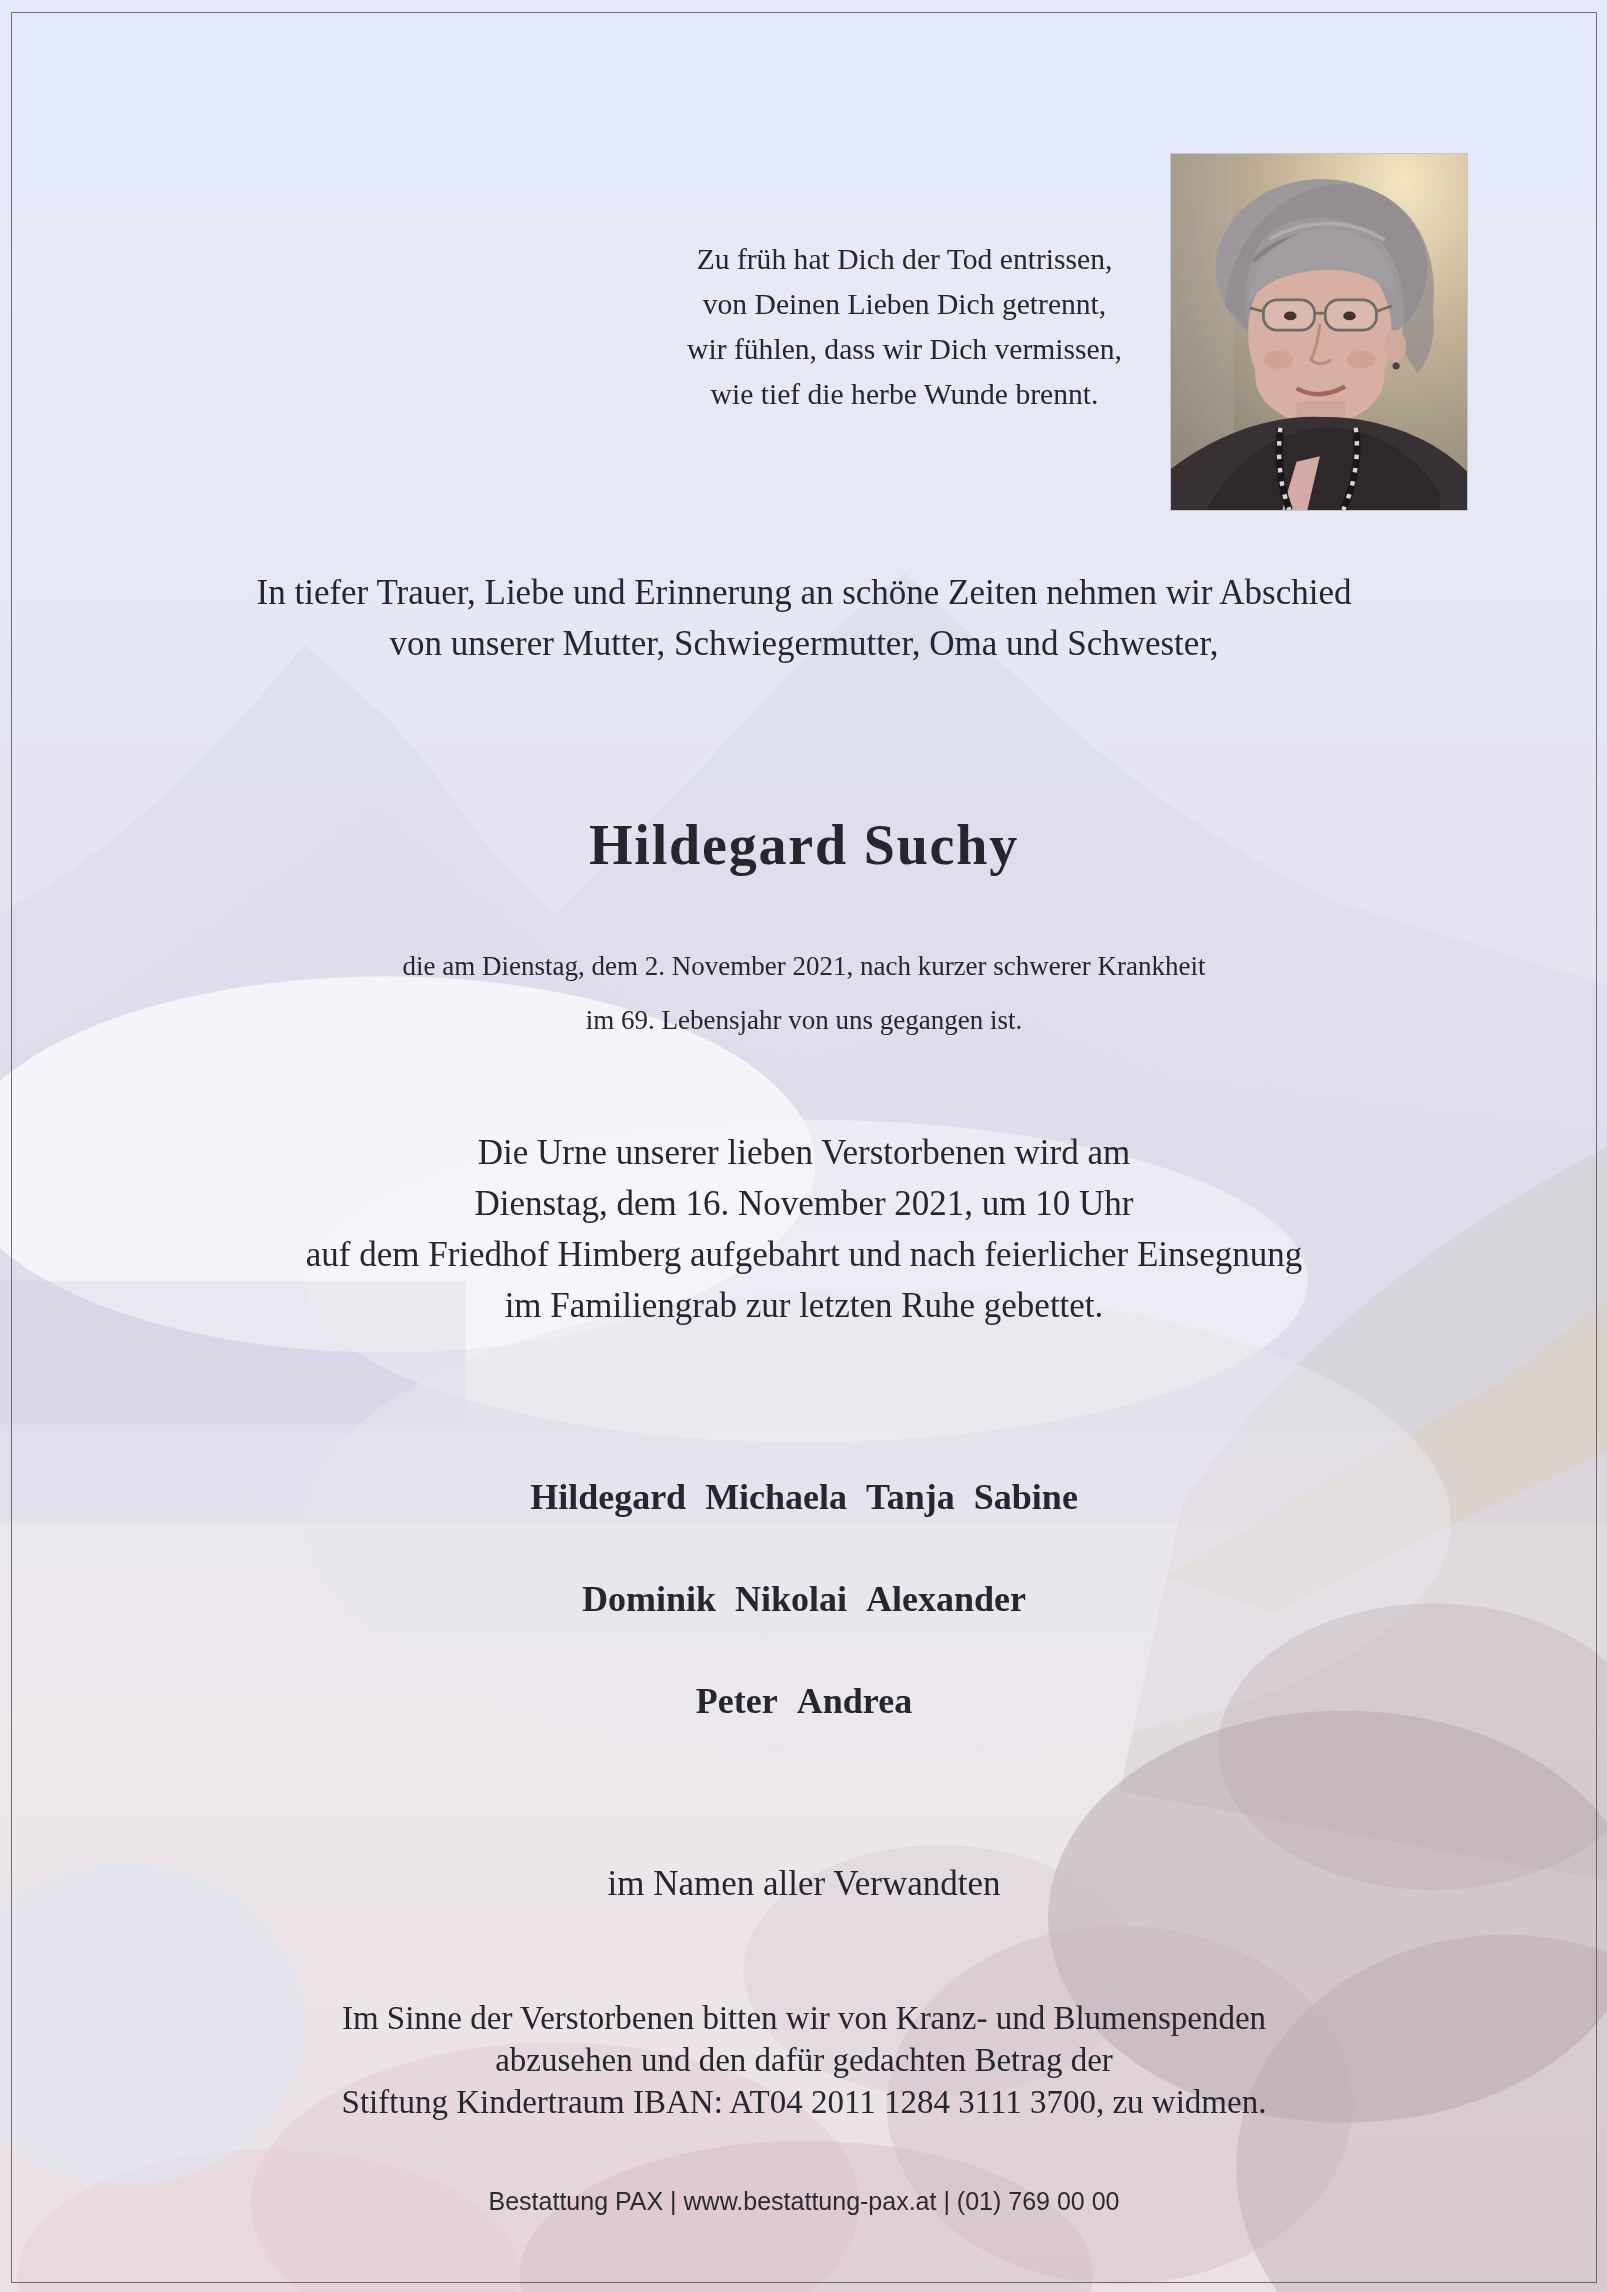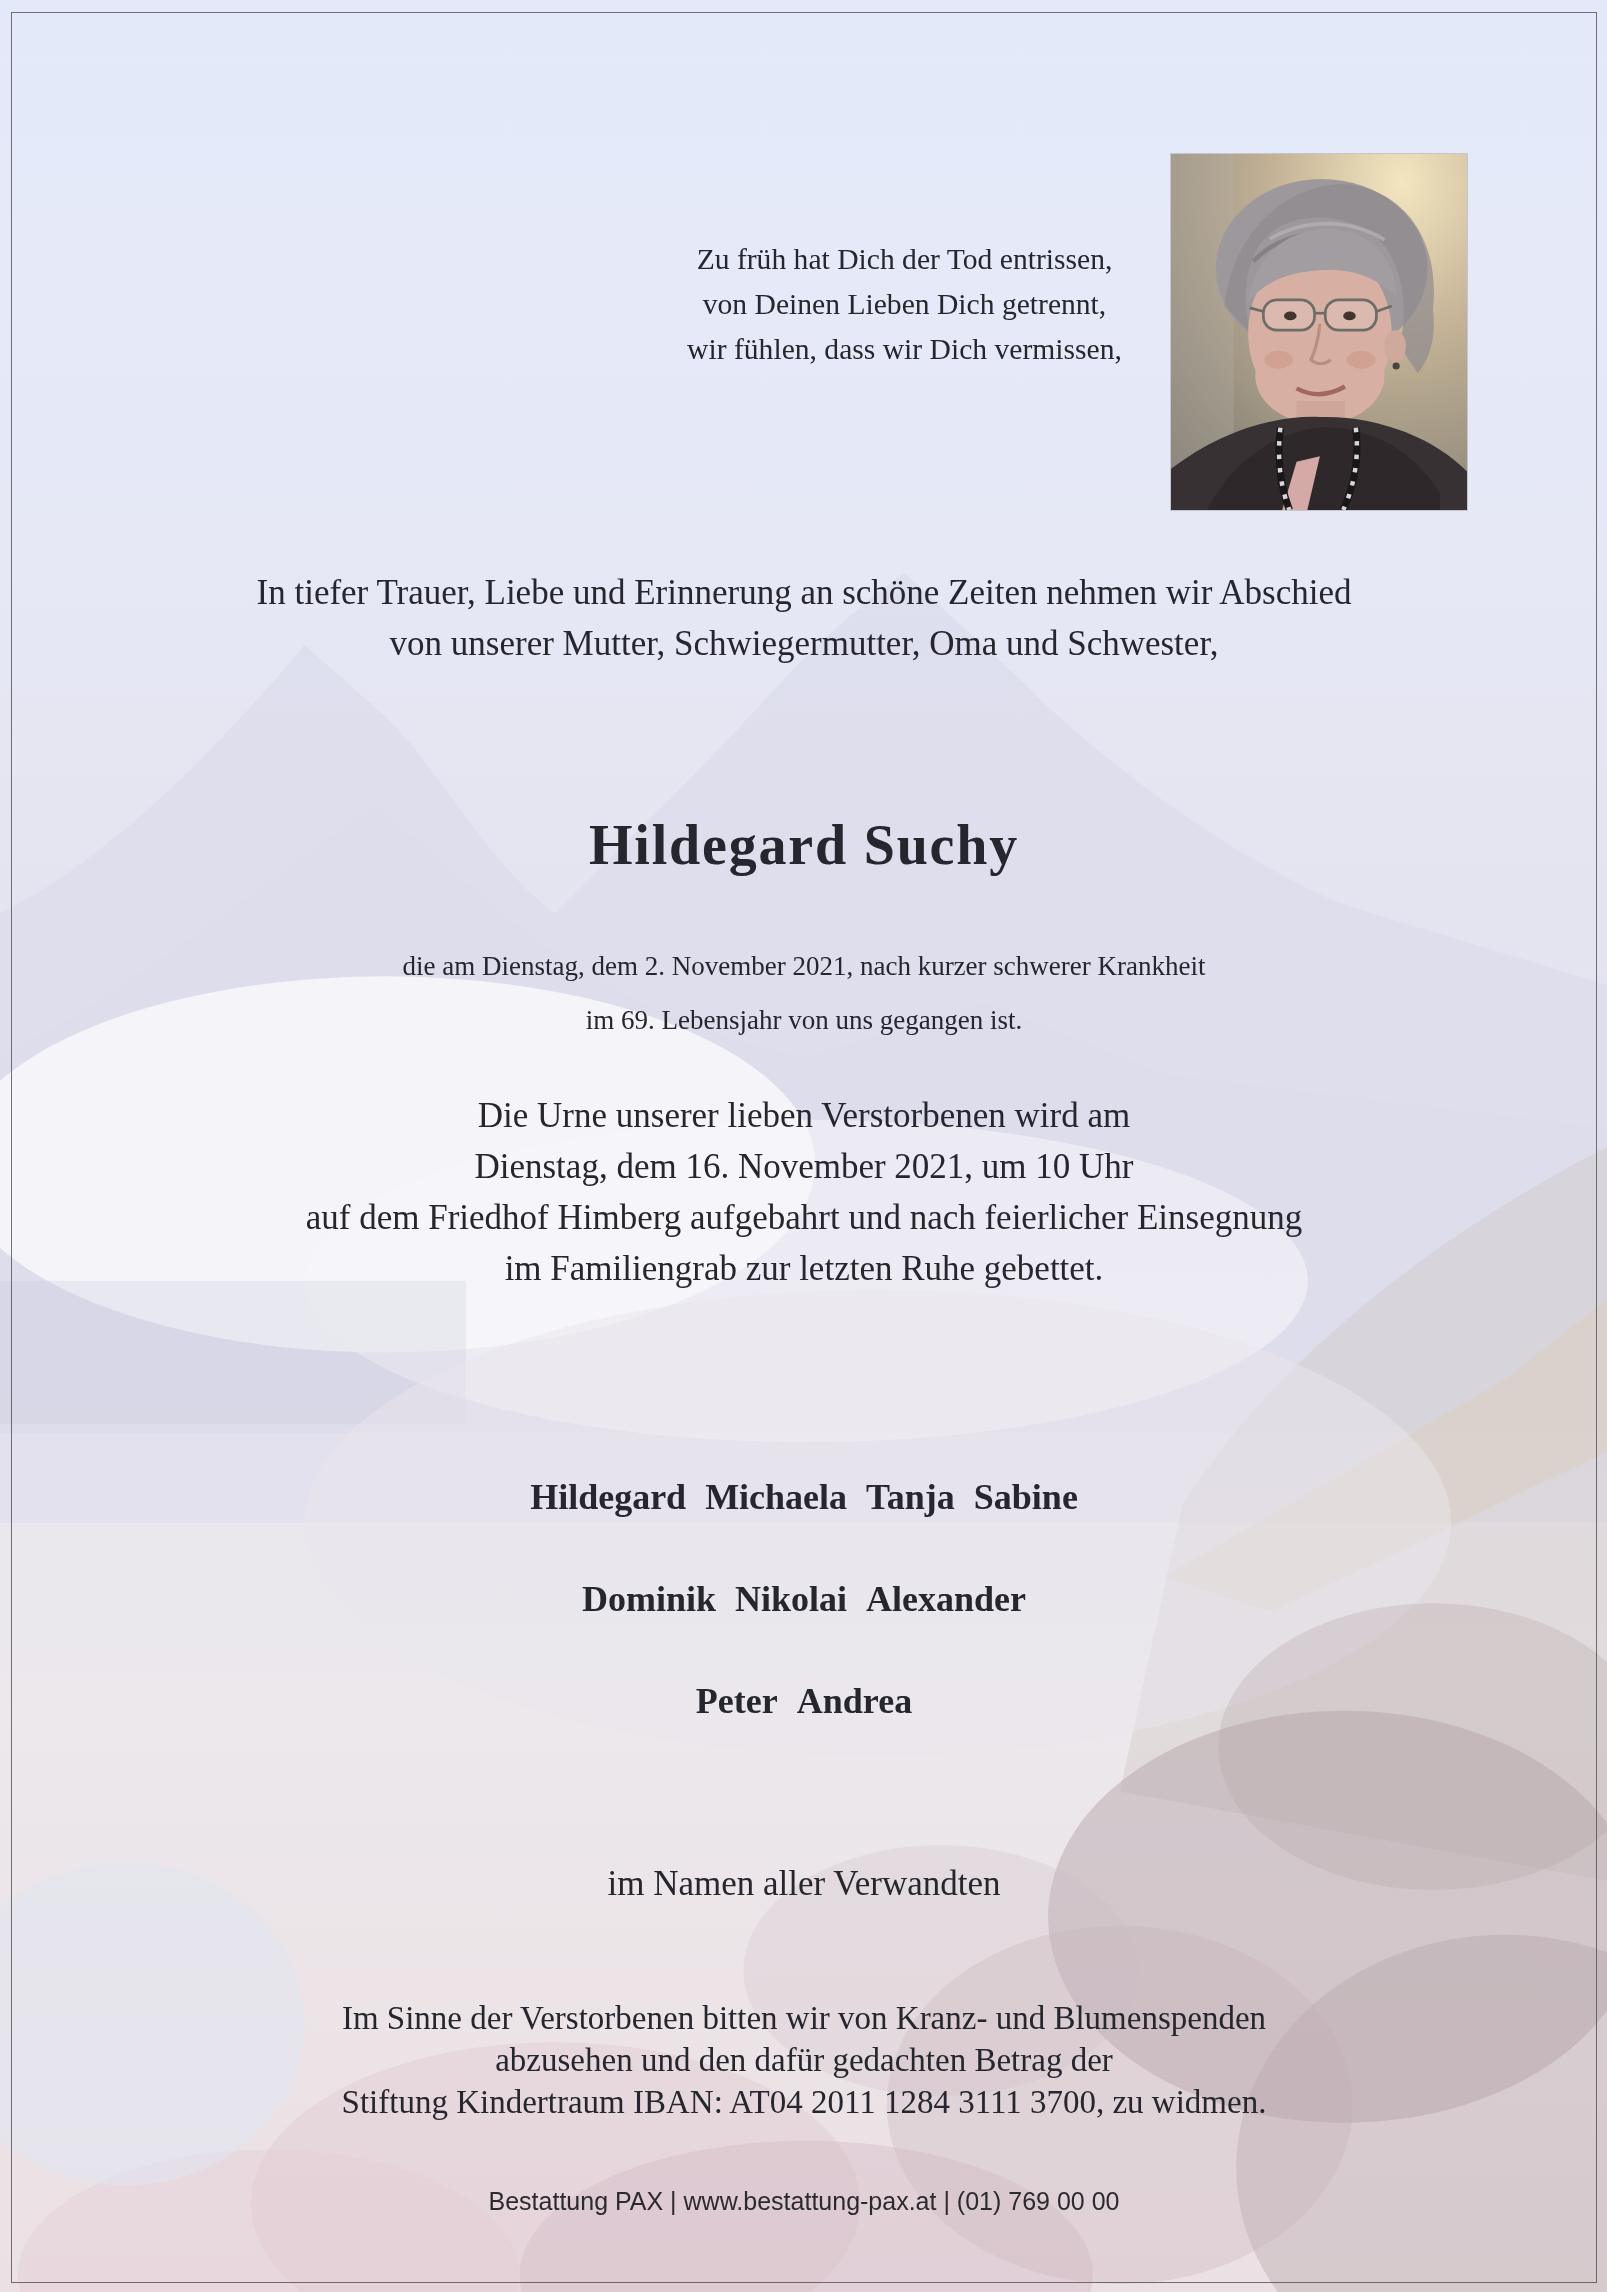--- a/index.html
+++ b/index.html
@@ -26,21 +26,21 @@
     font-size:29.6px;line-height:45px;text-align:center;
   }
   .photo{
     position:absolute;left:1171px;top:154px;width:296px;height:356px;
     box-shadow:0 0 0 0.9px rgba(120,120,120,0.35);
   }
   .photo svg{display:block;width:100%;height:100%;}
   .intro{top:567px;font-size:35px;line-height:51px;}
   .deceased-name{top:811px;font-size:56px;line-height:68px;font-weight:bold;letter-spacing:1.8px;}
   .death{top:939px;font-size:27px;line-height:54px;}
-  .ceremony{top:1090px;font-size:35px;line-height:51px;}
+  .ceremony{top:1127px;font-size:35px;line-height:51px;}
   .bold-line{font-weight:normal;}
   .mourner-row{
     position:absolute;left:0;right:0;
     display:flex;justify-content:center;gap:19px;
     font-size:36px;font-weight:bold;line-height:43px;
   }
   .row1{top:1476px;}
   .row2{top:1578px;}
   .row3{top:1680px;}
   .closing{top:1850px;font-size:35px;line-height:43px;margin-top:12px;}
@@ -104,20 +104,21 @@
       <ellipse cx="1600" cy="1950" rx="240" ry="160" fill="#b7a6a9" fill-opacity="0.3"></ellipse>
     </svg>
   </div>
 
   <div class="frame"></div>
 
   <div class="poem">
     <div>Zu früh hat Dich der Tod entrissen,</div>
     <div>von Deinen Lieben Dich getrennt,</div>
     <div>wir fühlen, dass wir Dich vermissen,</div>
+    <div>wie tief die herbe Wunde brennt.</div>
   </div>
 
   <div class="photo">
     <svg viewBox="0 0 330 398" preserveAspectRatio="none">
       <defs>
         <radialGradient id="pbg" cx="0.78" cy="0.08" r="1.25">
           <stop offset="0" stop-color="#f4e6c0"></stop>
           <stop offset="0.35" stop-color="#c3b296"></stop>
           <stop offset="0.7" stop-color="#948d7d"></stop>
           <stop offset="1" stop-color="#6f6a60"></stop>

